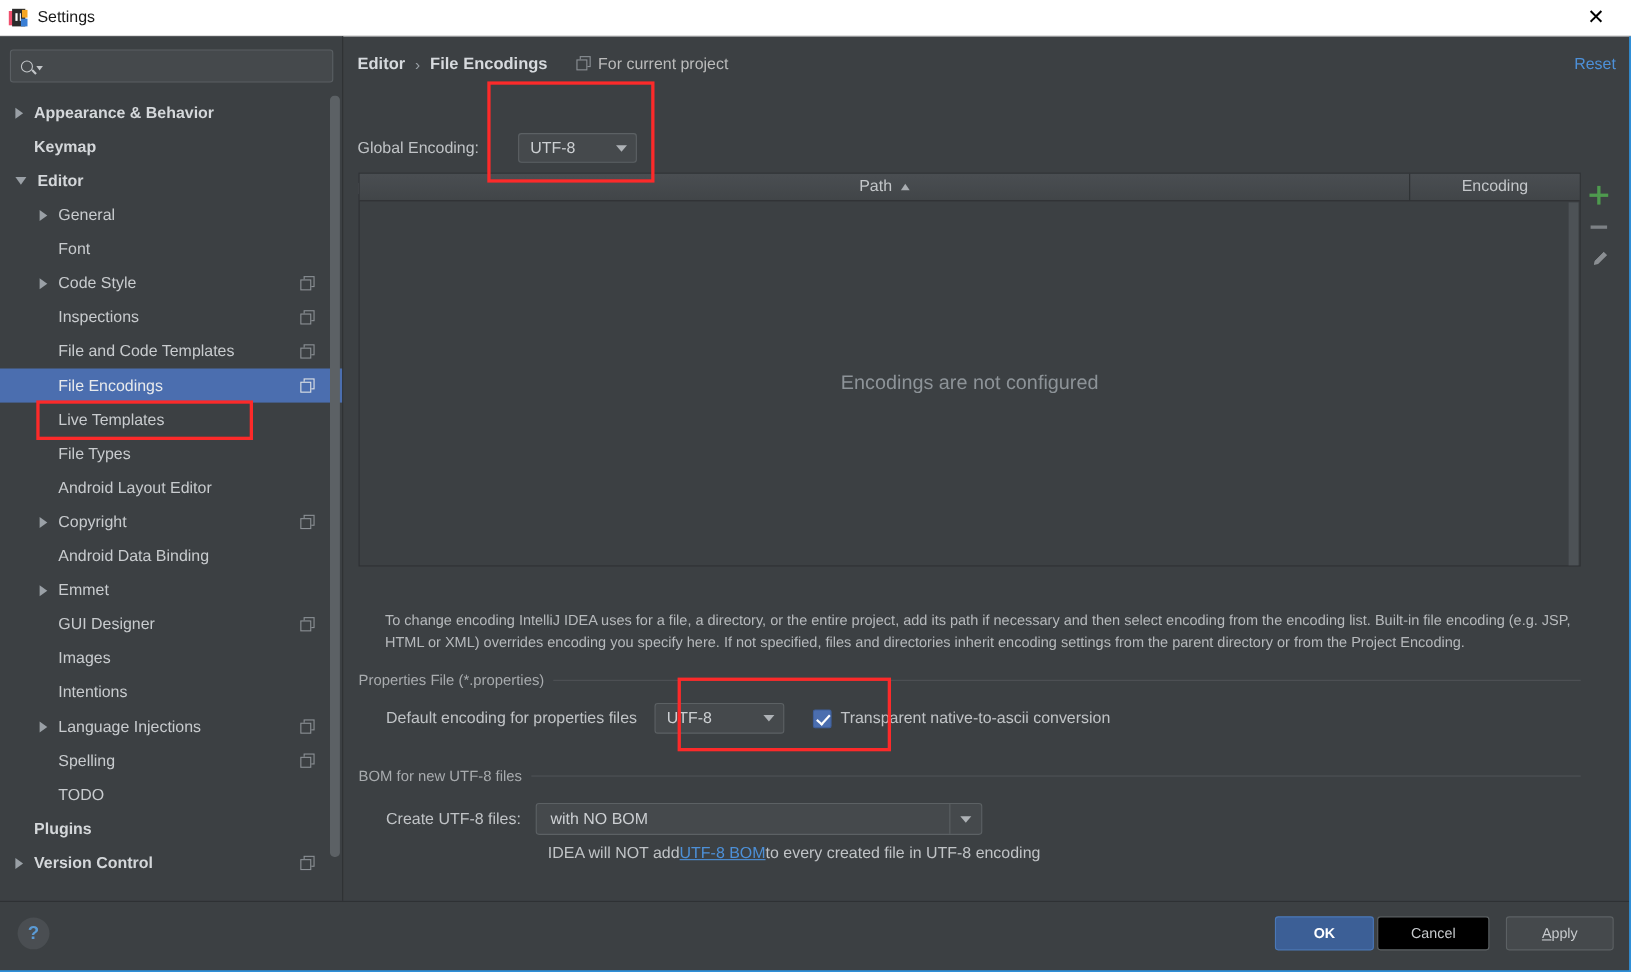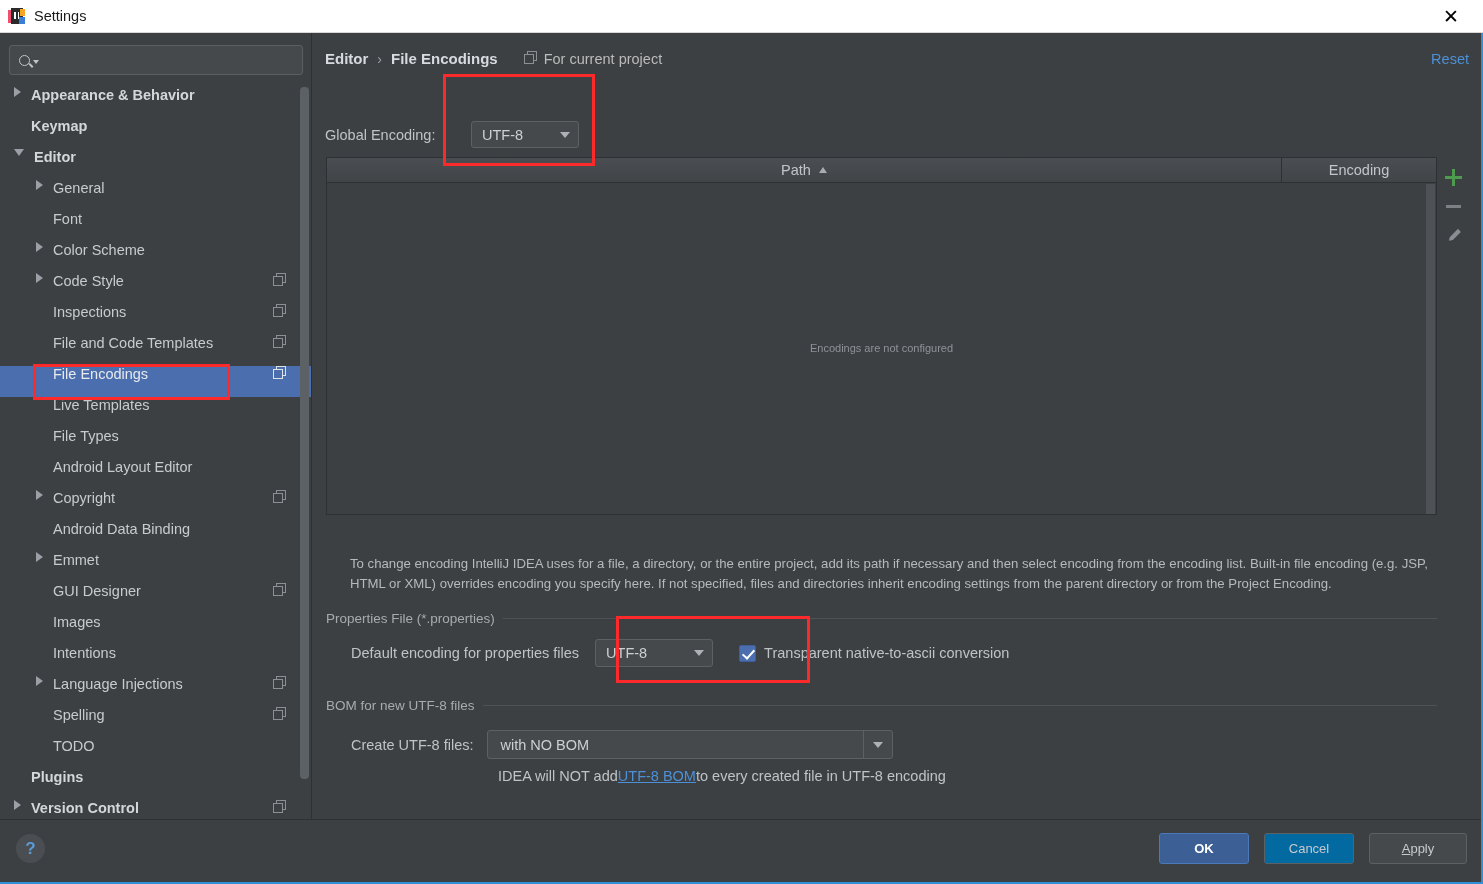--- a/index.html
+++ b/index.html
@@ -49,21 +49,21 @@
     width:0;height:0;border-left:3.5px solid transparent;border-right:3.5px solid transparent;
     border-top:4px solid #c2c5c8; margin-left:3px; margin-top:4px;
   }
   #search-input{
     flex:1; background:transparent;border:none;outline:none;color:#d6d6d6;
     font-family:"Liberation Sans",sans-serif; font-size:13px; padding-left:6px;
   }
 
   #tree{ margin-top:12px; position:relative; height:730px; }
   .trow{
-    height:31px; display:flex; align-items:flex-start; position:relative;
+    height:31px; display:flex; align-items:center; position:relative;
     cursor:pointer; padding-right:3px;
   }
   .trow.sel{ background:#4b6eaf; }
   .arrow{
     width:0;height:0;flex:0 0 auto;
     border-top:5px solid transparent;border-bottom:5px solid transparent;
     border-left:7px solid #9aa0a6;
   }
   .arrow.down{
     border-left:5px solid transparent;border-right:5px solid transparent;
@@ -132,21 +132,21 @@
   }
   .th .sortarrow{
     width:0;height:0;border-left:4px solid transparent;border-right:4px solid transparent;
     border-bottom:6px solid #a9adb1; margin-left:8px;
   }
   #th-path{ flex:1; }
   #th-enc{ width:155px; border-left:1px solid #2e3134; }
   #tbody{
     height:330px; display:flex; align-items:center; justify-content:center;
   }
-  #empty-text{ font-size:11px; color:#8d9398; }
+  #empty-text{ font-size:18px; color:#8d9398; }
   #tbl-scroll{ position:absolute; right:1px; top:26px; width:9px; height:330px; background:#4d5256; }
 
   #tbl-toolbar{
     position:absolute; left:1437px; top:157px; width:33px; height:110px;
     display:flex; flex-direction:column; align-items:center; padding-top:6px;
   }
   .tb-btn{ width:26px;height:29px; display:flex;align-items:center;justify-content:center; cursor:pointer; position:relative;}
   .plus-h{position:absolute;width:17px;height:2.6px;background:#4e9a4e;}
   .plus-v{position:absolute;width:2.6px;height:17px;background:#4e9a4e;}
   .minus{width:15px;height:2.4px;background:#7d8185;}
@@ -188,21 +188,21 @@
     position:absolute; left:16px; top:14px; width:29px;height:29px;border-radius:50%;
     background:#4a4e52; color:#5b9bd5; font-size:17px; font-weight:bold;
     display:flex;align-items:center;justify-content:center; cursor:pointer;
   }
   .btn{
     position:absolute; top:13px; height:31px; border-radius:3px;
     display:flex;align-items:center;justify-content:center;
     font-size:13px; cursor:pointer;
   }
   #btn-ok{ right:234px; width:90px; background:#3c5f96; border:1px solid #4a78b8; color:#ffffff; font-weight:bold;}
-  #btn-cancel{ right:129px; width:90px; background:#0369a1; border:1px solid #5c6164; color:#c7cacd;}
+  #btn-cancel{ right:129px; width:102px; background:#000000; border:1px solid #5c6164; color:#c7cacd;}
   #btn-apply{ right:16px; width:98px; background:#45494c; border:1px solid #5c6164; color:#c7cacd;}
   #btn-apply .mnem{ text-decoration:underline; }
   #bottom-accent{ position:absolute; left:0; top:882px; width:1483px; height:2px; background:#2f8fd8; }
   #right-accent{ position:absolute; right:0; top:33px; width:2px; height:851px; background:#2f8fd8; }
 
   
   .annot{ position:absolute; border:3px solid #fc2a2a; pointer-events:none; }
 </style>
 </head>
 <body>
@@ -252,26 +252,20 @@
           <span style="width: 36px; flex: 0 0 auto;"></span>
           <span class="arrow"></span>
           <span style="width: 10px; flex: 0 0 auto;"></span>
           <span class="tlabel">General</span>
         </div>
         <div class="trow">
           <span style="width: 36px; flex: 0 0 auto;"></span>
           <span class="arrow hidden"></span>
           <span style="width: 10px; flex: 0 0 auto;"></span>
           <span class="tlabel">Font</span>
-        </div>
-        <div class="trow">
-          <span style="width: 36px; flex: 0 0 auto;"></span>
-          <span class="arrow"></span>
-          <span style="width: 10px; flex: 0 0 auto;"></span>
-          <span class="tlabel">Color Scheme</span>
         </div>
         <div class="trow">
           <span style="width: 36px; flex: 0 0 auto;"></span>
           <span class="arrow"></span>
           <span style="width: 10px; flex: 0 0 auto;"></span>
           <span class="tlabel">Code Style</span>
           <span class="proj-icon">
             <span class="a"></span>
             <span class="b"></span>
           </span>

